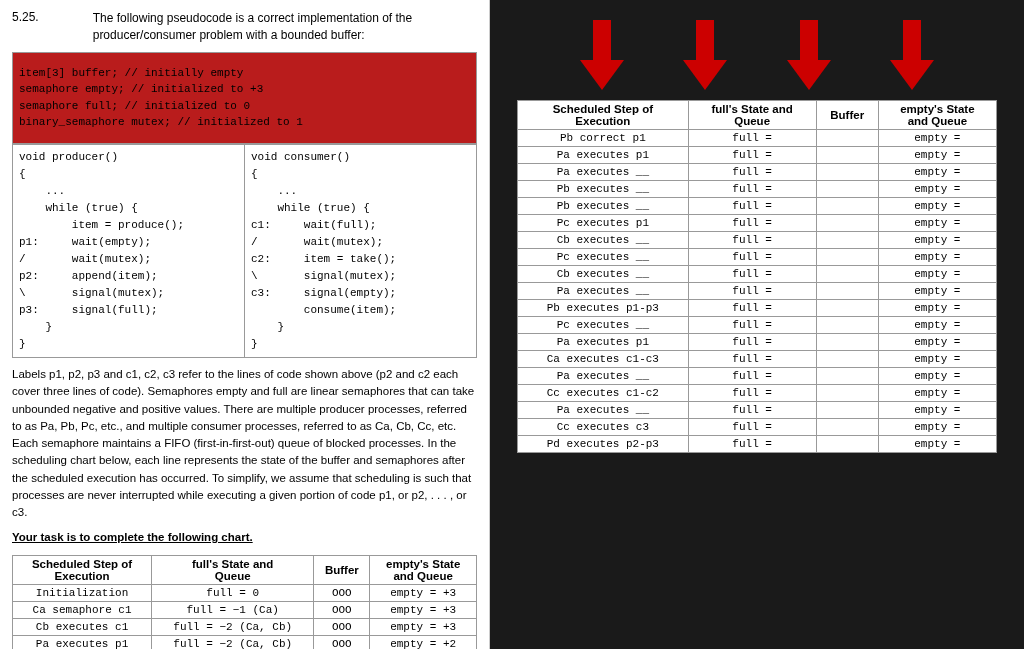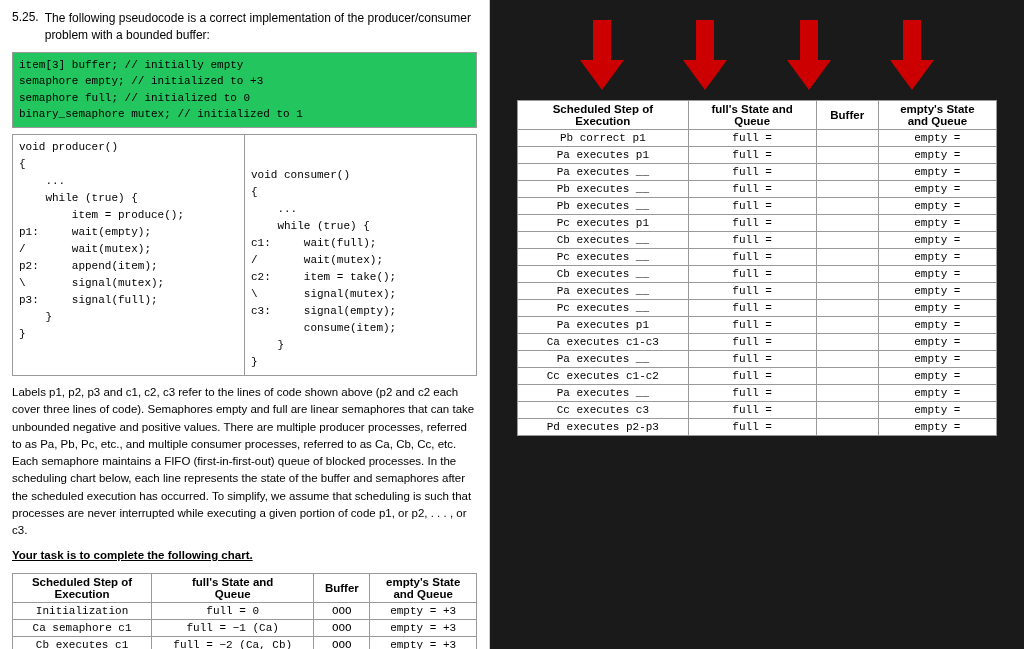--- a/index.html
+++ b/index.html
@@ -71,31 +71,31 @@
 
     .problem-number {
       font-weight: normal;
       font-size: 12px;
       white-space: nowrap;
     }
 
     .problem-text {
       font-size: 12px;
       line-height: 1.4;
+      margin-left: 48px;
     }
 
     
     .code-block {
       font-family: 'Courier New', monospace;
       font-size: 11px;
       border: 1px solid #999;
-      padding: 4px 6px;
-      margin-bottom: 6px;
+      padding: 12px 6px;
       line-height: 1.5;
-      background: #22c55e;
+      background: #b91c1c;
     }
 
     .code-two-col {
       display: flex;
       border: 1px solid #999;
       margin-bottom: 8px;
     }
 
     .code-col {
       font-family: 'Courier New', monospace;
@@ -172,21 +172,21 @@
     ...
     while (true) {
         item = produce();
 p1:     wait(empty);
 /       wait(mutex);
 p2:     append(item);
 \       signal(mutex);
 p3:     signal(full);
     }
 }</div>
-    <div class="code-col" style="white-space:pre;margin-top:28px;">void consumer()
+    <div class="code-col" style="white-space:pre;">void consumer()
 {
     ...
     while (true) {
 c1:     wait(full);
 /       wait(mutex);
 c2:     item = take();
 \       signal(mutex);
 c3:     signal(empty);
         consume(item);
     }
@@ -328,20 +328,26 @@
             <td style="font-family: &quot;Courier New&quot;, monospace; font-size: 11px;"></td>
             <td style="font-family: &quot;Courier New&quot;, monospace; font-size: 11px;">empty =</td>
           </tr>
           <tr>
             <td style="font-family: &quot;Courier New&quot;, monospace; font-size: 11px;">Pa executes __</td>
             <td style="font-family: &quot;Courier New&quot;, monospace; font-size: 11px;">full =</td>
             <td style="font-family: &quot;Courier New&quot;, monospace; font-size: 11px;"></td>
             <td style="font-family: &quot;Courier New&quot;, monospace; font-size: 11px;">empty =</td>
           </tr>
           <tr>
+            <td style="font-family: &quot;Courier New&quot;, monospace; font-size: 11px;">Pb executes p1-p3</td>
+            <td style="font-family: &quot;Courier New&quot;, monospace; font-size: 11px;">full =</td>
+            <td style="font-family: &quot;Courier New&quot;, monospace; font-size: 11px;"></td>
+            <td style="font-family: &quot;Courier New&quot;, monospace; font-size: 11px;">empty =</td>
+          </tr>
+          <tr>
             <td style="font-family: &quot;Courier New&quot;, monospace; font-size: 11px;">Pc executes __</td>
             <td style="font-family: &quot;Courier New&quot;, monospace; font-size: 11px;">full =</td>
             <td style="font-family: &quot;Courier New&quot;, monospace; font-size: 11px;"></td>
             <td style="font-family: &quot;Courier New&quot;, monospace; font-size: 11px;">empty =</td>
           </tr>
           <tr>
             <td style="font-family: &quot;Courier New&quot;, monospace; font-size: 11px;">Pa executes p1</td>
             <td style="font-family: &quot;Courier New&quot;, monospace; font-size: 11px;">full =</td>
             <td style="font-family: &quot;Courier New&quot;, monospace; font-size: 11px;"></td>
             <td style="font-family: &quot;Courier New&quot;, monospace; font-size: 11px;">empty =</td>

